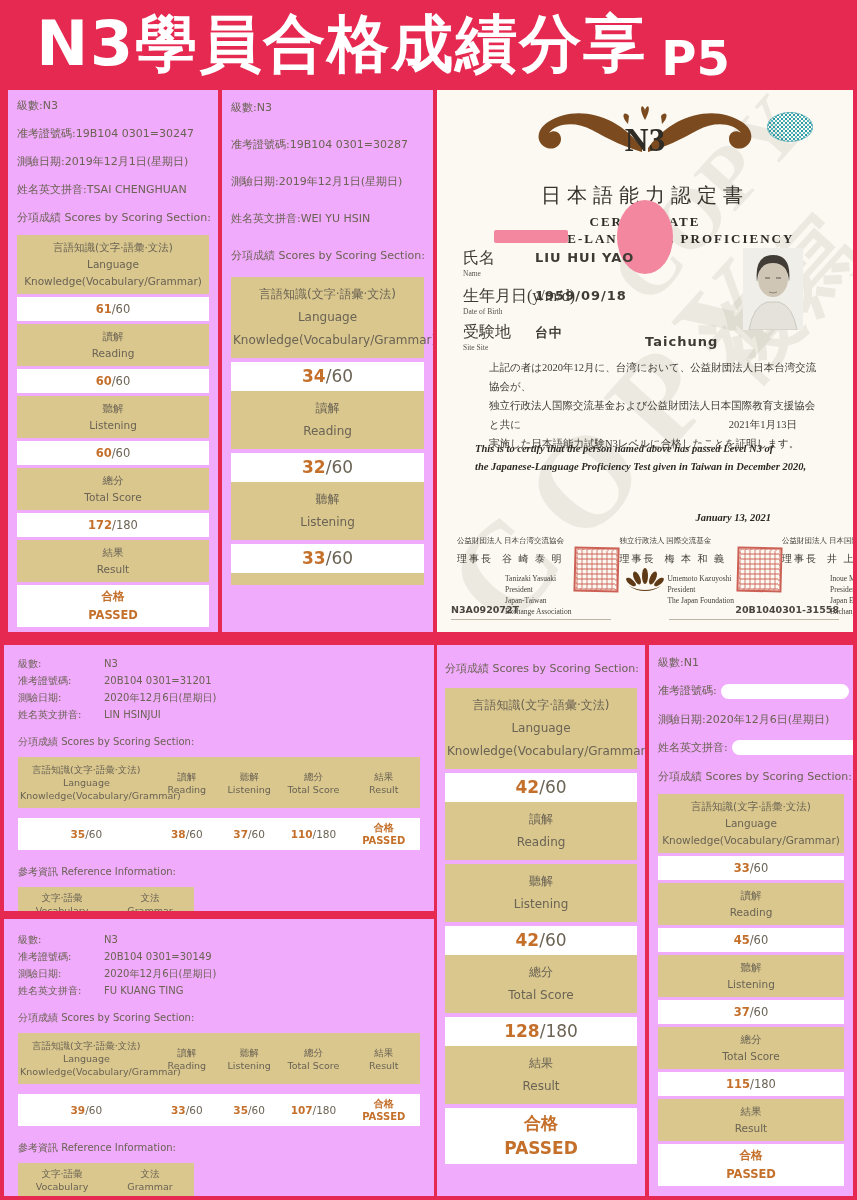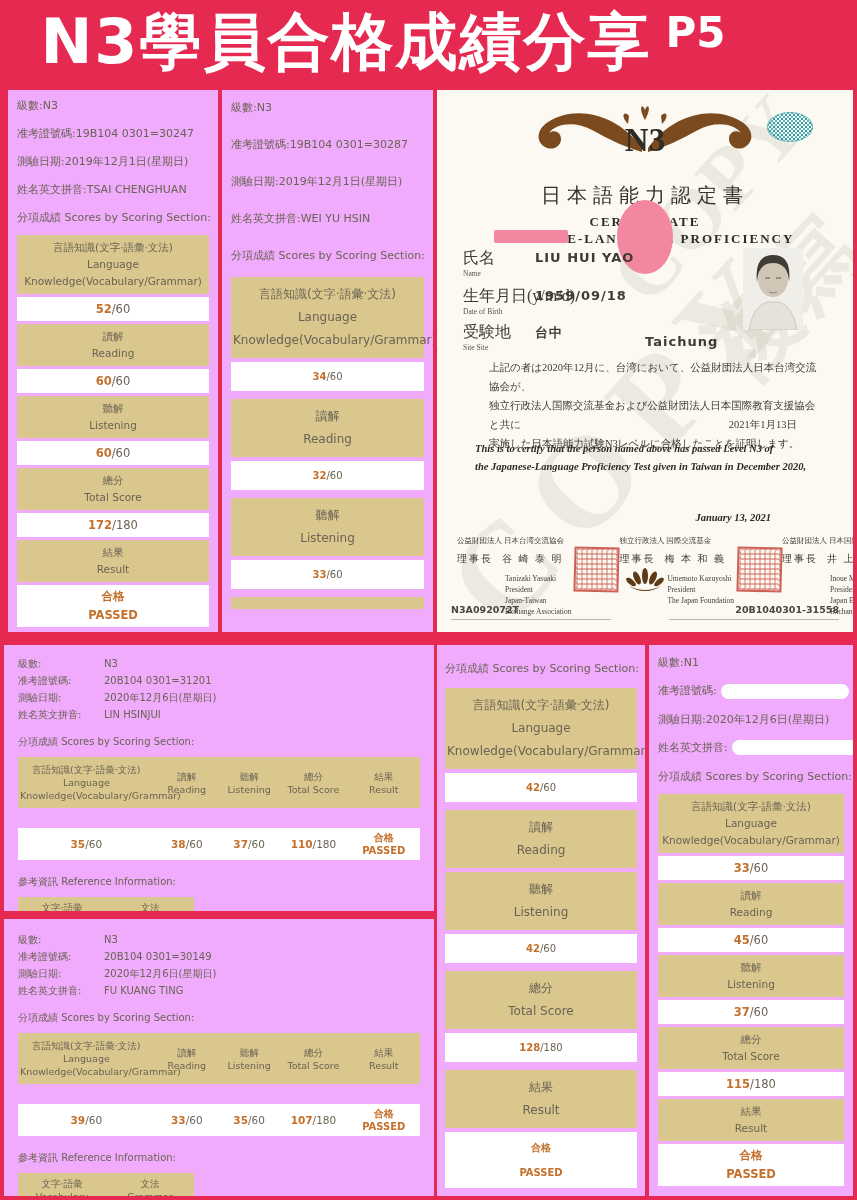--- a/index.html
+++ b/index.html
@@ -1,23 +1,23 @@
 <!DOCTYPE html>
 <html><head>
 <meta charset="utf-8">
 <style>
   * { margin:0; padding:0; box-sizing:border-box; }
   html,body { width:857px; height:1200px; }
   body { position:relative; background:#E62950; font-family:"DejaVu Sans","Liberation Sans",sans-serif; overflow:hidden; }
 
   
   .banner { position:absolute; left:0; top:0; width:766px; height:86px;
-            display:flex; align-items:flex-start; justify-content:center; gap:14px; }
+            display:flex; align-items:flex-end; justify-content:center; gap:14px; }
   .banner-title { font-size:62px; font-weight:bold; color:#fff; letter-spacing:2px; white-space:nowrap; }
-  .banner-page { font-size:42px; font-weight:bold; color:#fff; padding-top:8px; }
+  .banner-page { font-size:48px; font-weight:bold; color:#fff; padding-top:8px; }
 
   
   .panel { position:absolute; background:#f0abfc; color:#6B6354; overflow:hidden; }
   #p1 { left:8px;   top:90px;  width:210px; height:542px; padding:8px 9px; }
   #p2 { left:222px; top:90px;  width:211px; height:542px; padding:10px 9px; }
   #cert { left:437px; top:90px; width:416px; height:542px; background:#FBF9F2; }
   #p3 { left:4px;   top:645px; width:430px; height:266px; padding:12px 14px; }
   #p4 { left:4px;   top:919px; width:430px; height:277px; padding:14px 14px; }
   #p5 { left:437px; top:645px; width:208px; height:551px; padding:8px 8px; }
   #p6 { left:649px; top:645px; width:204px; height:551px; padding:10px 9px; }
@@ -28,37 +28,37 @@
   #p2 .slabel { margin:22px 0 14px; }
   #p5 .slabel { margin:8px 0 12px; }
   #p6 .slabel { margin:14px 0 10px; }
 
   
   .sh { background:#D9C78E; text-align:center; margin-bottom:3px; color:#6B6354; }
   .sv { background:#fff; text-align:center; margin-bottom:3px; }
   .sm .sh { font-size:10.5px; line-height:17px; padding:4px 2px; }
   .sm .sv { font-size:11.5px; line-height:24px; height:24px; }
   .lg .sh { font-size:12px; line-height:23px; padding:6px 2px; margin-bottom:4px; }
-  .lg .sv { font-size:10px; line-height:29px; height:29px; margin-bottom:8px; }
+  .lg .sv { font-size:17px; line-height:29px; height:29px; margin-bottom:0; }
   .num { color:#C4702B; font-weight:bold; }
   .den { color:#6B6354; }
   .resv { height:auto !important; }
   .sm .resv { line-height:19px; padding:2px 0; }
   .lg .resv { line-height:25px; padding:3px 0; }
   .resv div { color:#C4702B; font-weight:bold; }
   .partial { height:12px; margin-bottom:0; }
 
   
   .hline { display:flex; font-size:10px; line-height:13px; margin-bottom:4px; }
   .hlbl { width:86px; flex:none; }
   .hsec { font-size:10px; margin:14px 0 8px; }
   .htable { display:flex; background:#D9C78E; text-align:center; }
   .hc { display:flex; flex-direction:column; justify-content:center; font-size:9.5px; line-height:13px; padding:6px 2px; min-height:46px; }
   .w1{width:34%} .w2{width:16%} .w3{width:15%} .w4{width:17%} .w5{width:18%}
-  .hvals { display:flex; background:#fff; text-align:center; margin-top:20px; }
+  .hvals { display:flex; background:#fff; text-align:center; margin-top:10px; }
   .vc { height:32px; display:flex; align-items:center; justify-content:center; font-size:10.5px; }
   .vc.result { flex-direction:column; font-size:10px; line-height:13px; }
   .rlabel { font-size:10px; margin:15px 0 8px; }
   .rtable { width:176px; }
   .rhead { display:flex; background:#D9C78E; text-align:center; }
   .rh { width:50%; font-size:9.5px; line-height:13px; padding:4px 0; }
   .rvals { display:flex; background:#fff; margin-top:2px; text-align:center; }
   .rv { width:50%; font-size:10.5px; padding:5px 0; font-weight:bold; color:#C4702B; }
 
   
@@ -123,21 +123,21 @@
   <div class="iline"><span>准考證號碼:</span><span>19B104 0301=30247</span></div>
   <div class="iline"><span>測驗日期:</span><span>2019年12月1日(星期日)</span></div>
   <div class="iline"><span>姓名英文拼音:</span><span>TSAI CHENGHUAN</span></div>
   <div class="slabel">分項成績 Scores by Scoring Section:</div>
   <div class="sm">
     <div class="sh">
       <div>言語知識(文字·語彙·文法)</div>
       <div>Language</div>
       <div>Knowledge(Vocabulary/Grammar)</div>
     </div>
-    <div class="sv"><span class="num">52</span><span class="den">/60</span></div>
+    <div class="sv"><span class="num">61</span><span class="den">/60</span></div>
     <div class="sh">
       <div>讀解</div>
       <div>Reading</div>
     </div>
     <div class="sv"><span class="num">60</span><span class="den">/60</span></div>
     <div class="sh">
       <div>聽解</div>
       <div>Listening</div>
     </div>
     <div class="sv"><span class="num">60</span><span class="den">/60</span></div>

